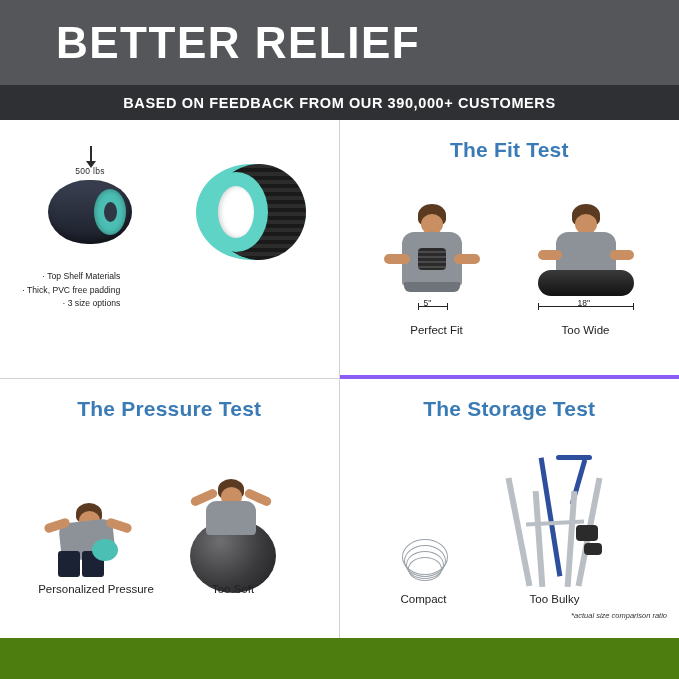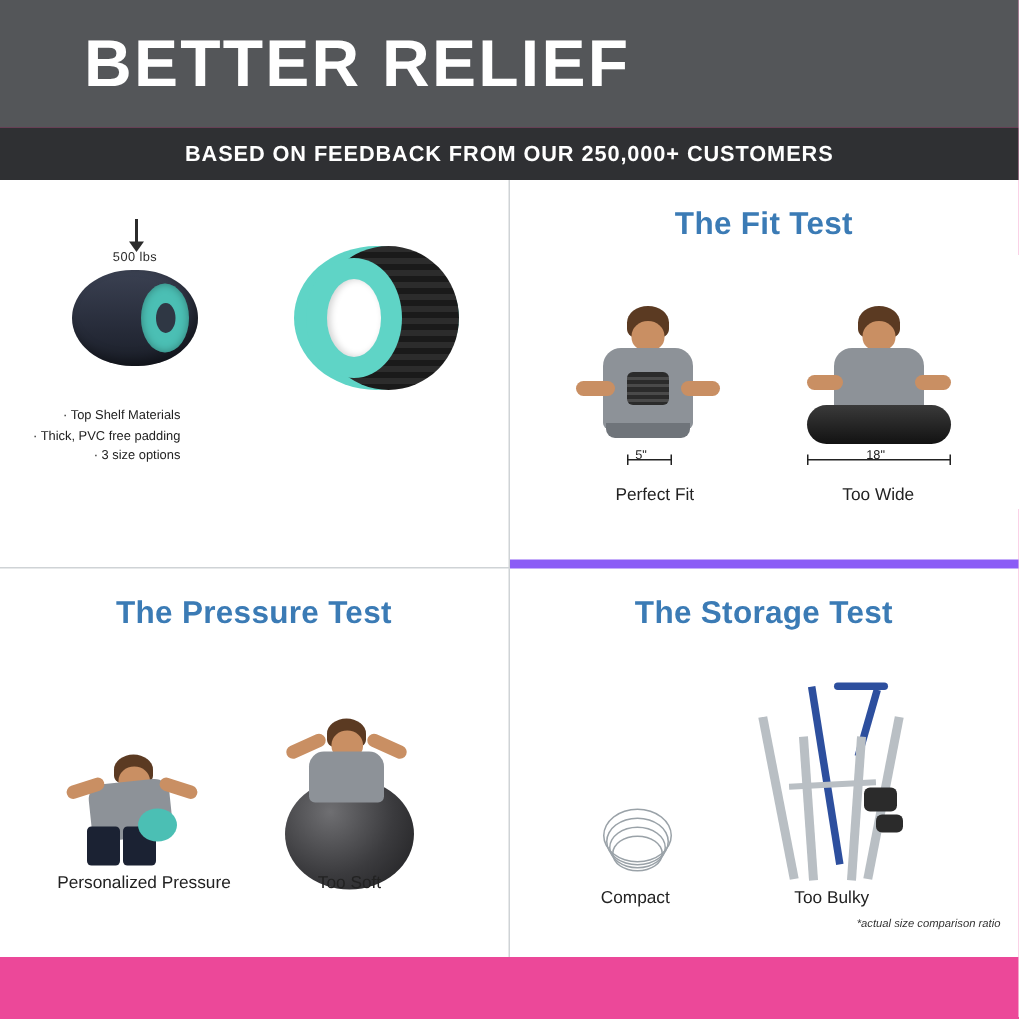--- a/index.html
+++ b/index.html
@@ -1,29 +1,29 @@
 <!DOCTYPE html>
 <html><head>
 <meta charset="utf-8">
 <style>
   html,body{margin:0;padding:0;}
   body{width:679px;height:679px;background:#ffffff;font-family:"Liberation Sans",sans-serif;overflow:hidden;}
-  .page{position:relative;width:679px;height:679px;background:#ec4899;}
+  .page{position:relative;width:679px;height:679px;background:#4d7c0f;}
 
   
   .header{height:85px;background:#545659;display:flex;align-items:center;padding-left:56px;}
   .header h1{margin:0;color:#ffffff;font-size:44px;font-weight:bold;letter-spacing:1.5px;font-family:"Liberation Sans",sans-serif;}
   .subheader{height:35px;background:#2f3033;display:flex;align-items:center;justify-content:center;}
   .subheader span{color:#ffffff;font-size:14.5px;font-weight:bold;letter-spacing:0.6px;}
 
   
   .grid{position:relative;width:679px;height:518px;background:#ffffff;}
   .cell{position:absolute;box-sizing:border-box;}
   .cell-tl{left:0;top:0;width:339.5px;height:259px;border-right:1px solid #cfd3d6;border-bottom:1px solid #cfd3d6;}
-  .cell-tr{left:339.5px;top:0;width:339.5px;height:259px;border-bottom:6px solid #8b5cf6;}
+  .cell-tr{left:339.5px;top:0;width:339.5px;height:259px;border-bottom:4px solid #8b5cf6;}
   .cell-bl{left:0;top:259px;width:339.5px;height:259px;border-right:1px solid #cfd3d6;}
   .cell-br{left:339.5px;top:259px;width:339.5px;height:259px;}
 
   .cell-title{text-align:center;color:#3b7bb5;font-size:21px;font-weight:bold;margin-top:18px;letter-spacing:.2px;}
 
   
   .q-body{position:relative;height:205px;}
   .arrow-label{position:absolute;left:40px;top:46px;width:100px;text-align:center;font-size:8.5px;color:#2b2b2b;letter-spacing:.3px;}
   .arrow-shaft{position:absolute;left:90px;top:26px;width:1.5px;height:18px;background:#2b2b2b;}
   .arrow-head{position:absolute;left:86px;top:41px;width:0;height:0;border-left:5px solid transparent;border-right:5px solid transparent;border-top:7px solid #2b2b2b;}
@@ -76,21 +76,21 @@
 </style>
 </head>
 <body>
 
 <div class="page">
 
   <div class="header">
     <h1>BETTER RELIEF</h1>
   </div>
   <div class="subheader">
-    <span>BASED ON FEEDBACK FROM OUR 250,000+ CUSTOMERS</span>
+    <span>BASED ON FEEDBACK FROM OUR 390,000+ CUSTOMERS</span>
   </div>
 
   <div class="grid">
 
     <div class="cell cell-tl">
       <div class="q-body">
         <div class="arrow-shaft"></div>
         <div class="arrow-head"></div>
         <div class="arrow-label">500 lbs</div>
 

